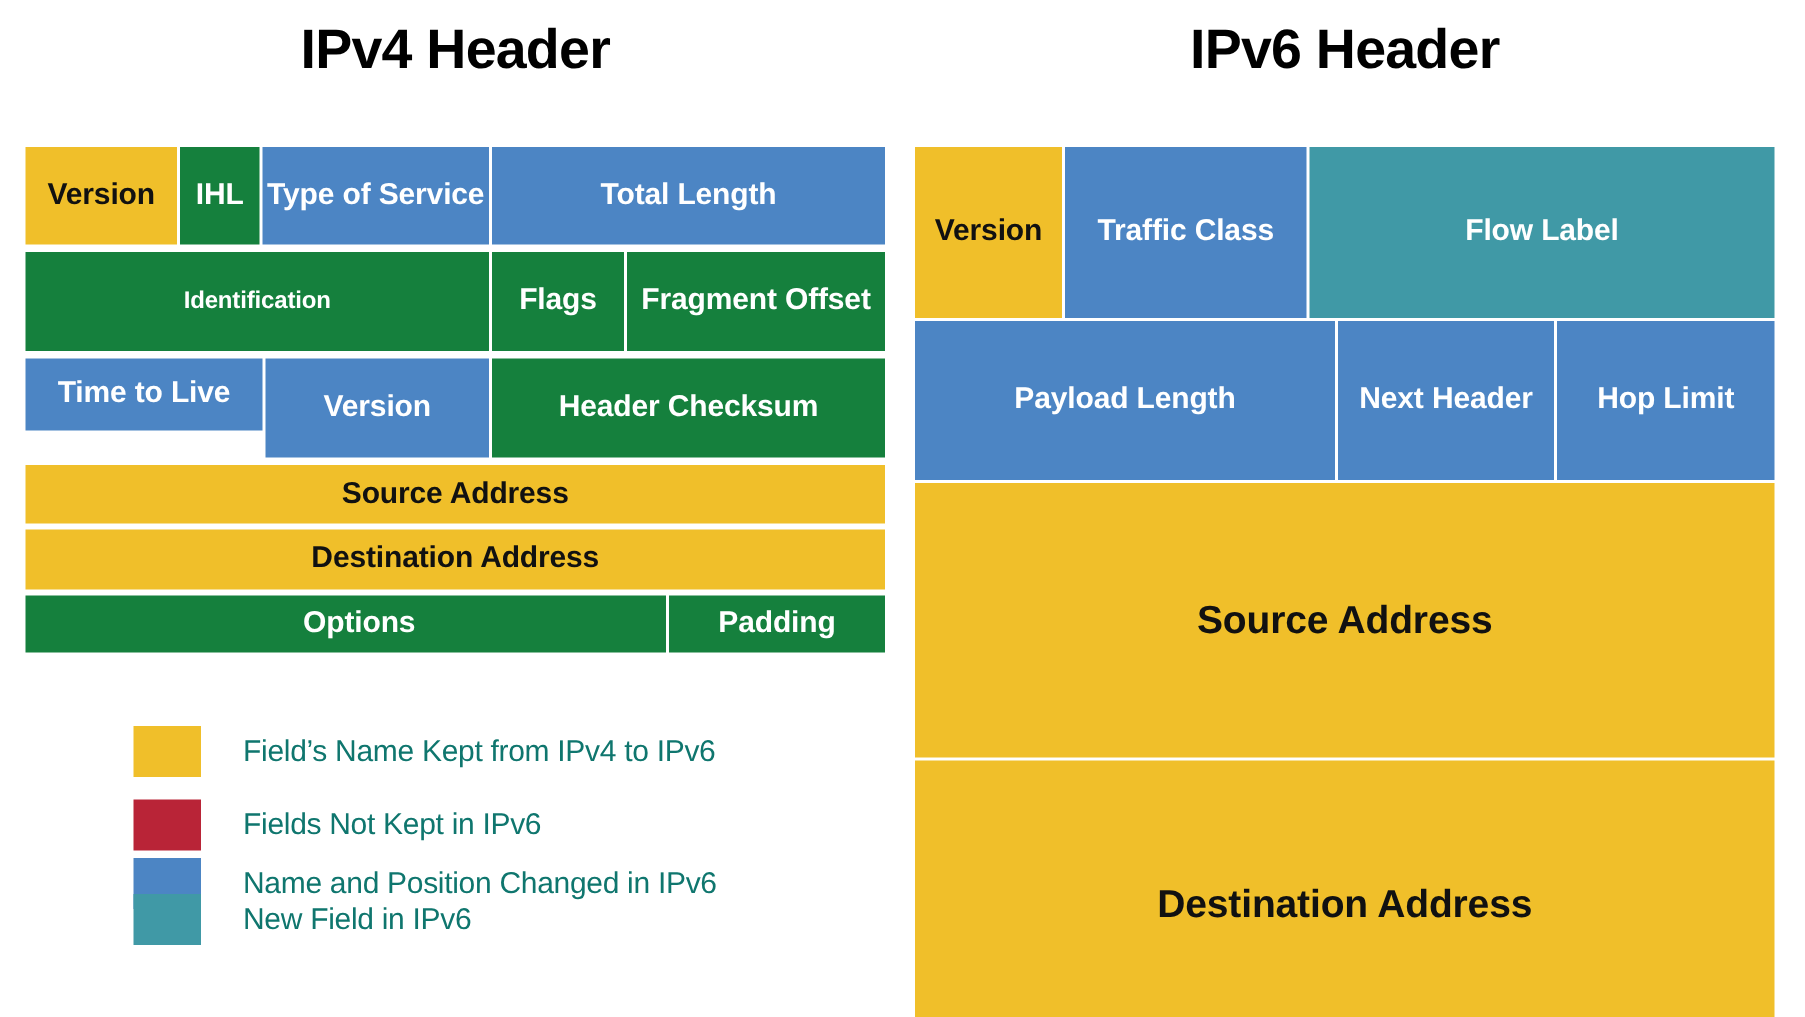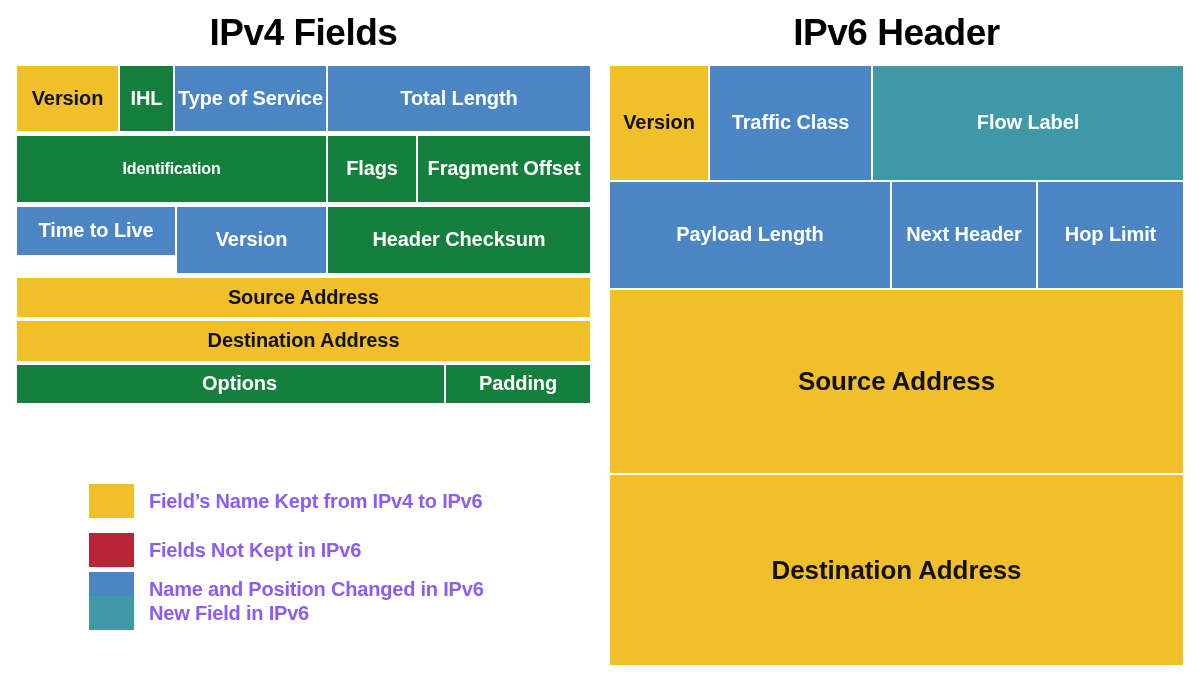--- a/index.html
+++ b/index.html
@@ -22,20 +22,21 @@
     box-sizing: border-box;
     display: flex;
     align-items: center;
     justify-content: center;
     text-align: center;
     font-weight: bold;
     line-height: 1.08;
     color: #ffffff;
     letter-spacing: -0.1px;
     padding: 0 2px;
+    margin-top: 32px;
   }
   .c-yellow { background: #F0BF2A; color: #111111; }
   .c-red    { background: #15803d; color: #ffffff; text-align: center; }
   .c-blue   { background: #4C85C4; color: #ffffff; }
   .c-teal   { background: #4099A6; color: #ffffff; }
 
   
   .panel-title {
     position: absolute;
     font-weight: bold;
@@ -51,32 +52,32 @@
     height: 34px;
     display: flex;
     align-items: center;
   }
   .legend-swatch {
     width: 45px;
     height: 34px;
     flex: 0 0 45px;
   }
   .legend-label {
-    margin-left: 15px;
+    margin-left: 28px;
     font-size: 20px;
-    font-weight: bold;
-    color: #8b5cf6;
+    font-weight: normal;
+    color: #0f766e;
     white-space: nowrap;
     letter-spacing: -0.2px;
   }
 </style>
 </head>
 <body>
 
-<div class="panel-title" style="left:17px; top:12px; width:573px;">IPv4 Fields</div>
+<div class="panel-title" style="left:17px; top:12px; width:573px;">IPv4 Header</div>
 
 <div>
 
   <div class="cell c-yellow" style="left:17px; top:66px; width:101px; height:65px; font-size:20px;">Version</div>
   <div class="cell c-red" style="left:120px; top:66px; width:53px; height:65px; font-size:20px;">IHL</div>
   <div class="cell c-blue" style="left:175px; top:66px; width:151px; height:65px; font-size:20px;">Type of Service</div>
   <div class="cell c-blue" style="left:328px; top:66px; width:262px; height:65px; font-size:20px;">Total Length</div>
 
   <div class="cell c-red" style="left:17px; top:136px; width:309px; height:66px; font-size:16px;">Identification</div>
   <div class="cell c-red" style="left:328px; top:136px; width:88px; height:66px; font-size:20px;">Flags</div>

